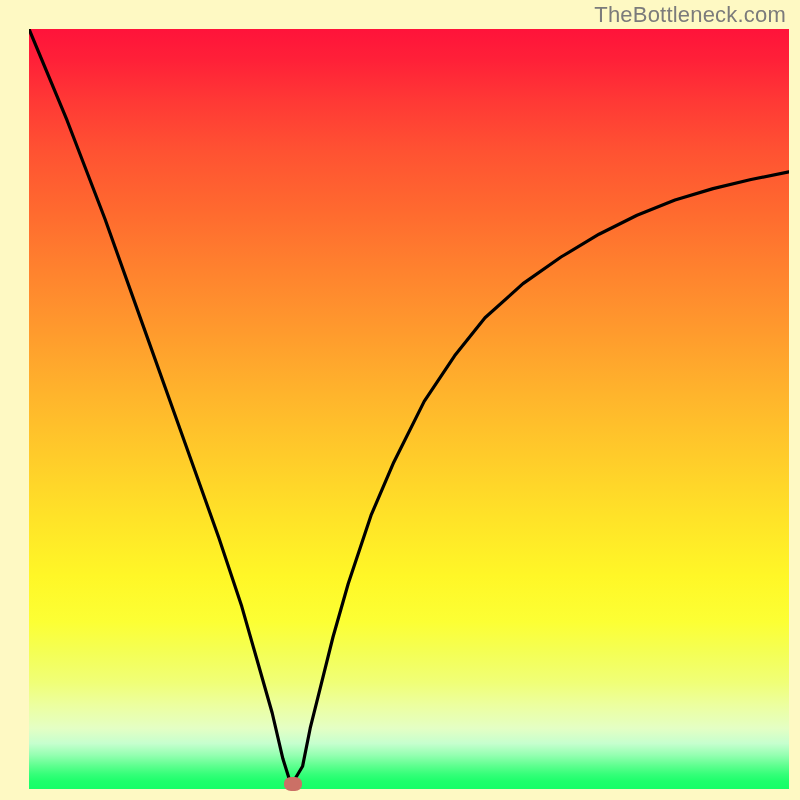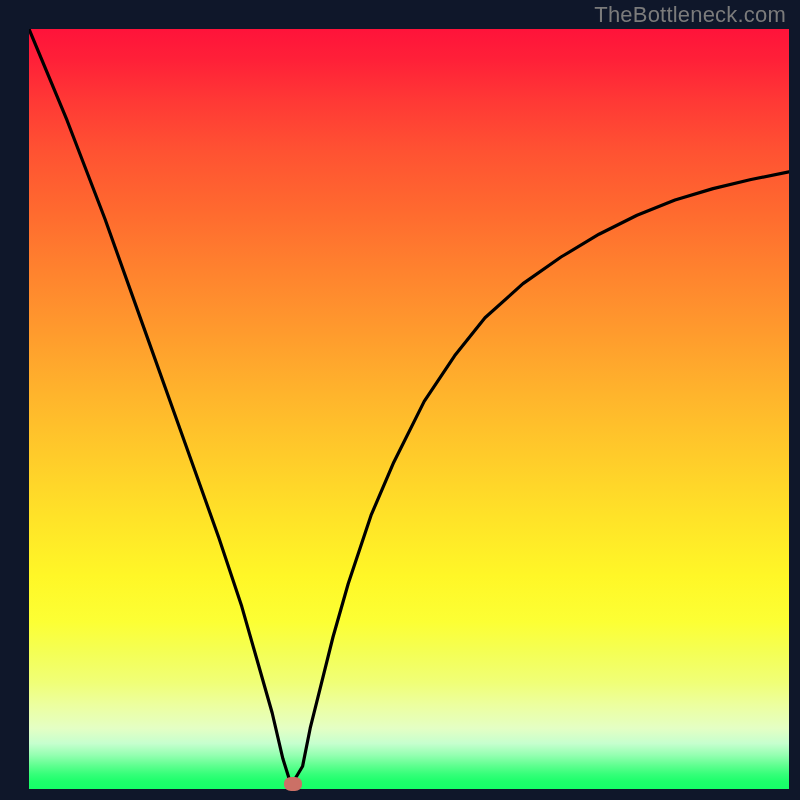--- a/index.html
+++ b/index.html
@@ -2,21 +2,21 @@
 <html><head>
 <meta charset="utf-8">
 <style>
   * { margin: 0; padding: 0; box-sizing: border-box; }
   html, body { width: 800px; height: 800px; overflow: hidden; }
   body { background: #000; position: relative; font-family: Arial, Helvetica, sans-serif; }
 
   .stage {
     position: absolute;
     inset: 0;
-    background: #0f172a;
+    background: #fef9c3;
   }
 
   .gradient-box {
     position: absolute;
     
     left: 29px;
     top: 29px;
     width: 760px;
     height: 760px;
     

